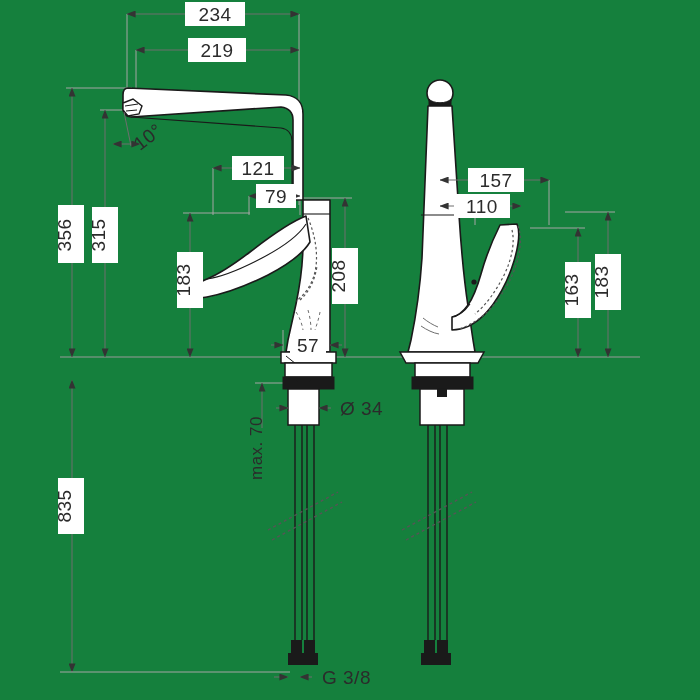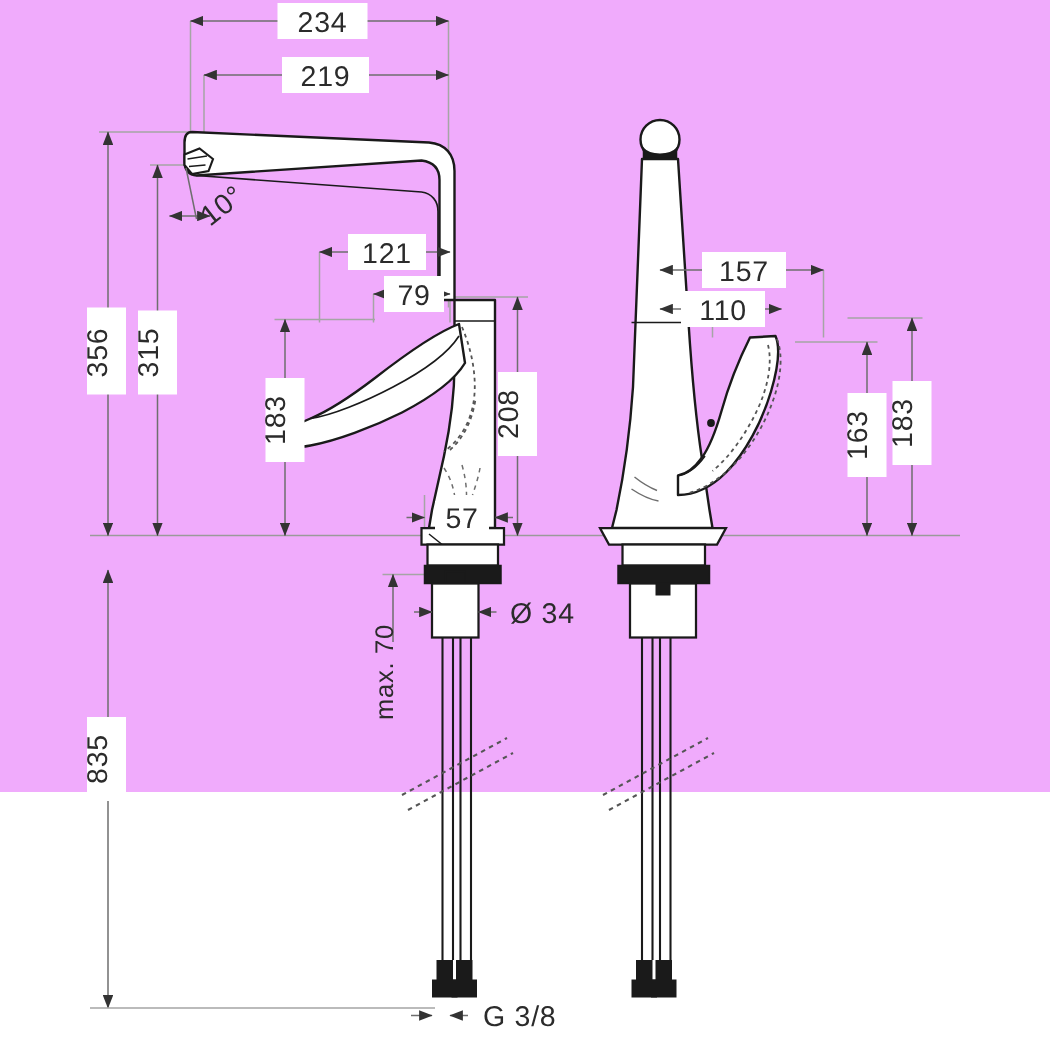--- a/index.html
+++ b/index.html
@@ -1,19 +1,19 @@
 <!DOCTYPE html>
 <html><head>
 <meta charset="utf-8">
 <title>Technical Drawing</title>
 <style>
   html,body{margin:0;padding:0;background:#ffffff;}
   body{width:700px;height:700px;overflow:hidden;
        font-family:"Liberation Sans", sans-serif;}
-  #sheet{position:relative;width:700px;height:528px;background:#f0abfc;}
+  #sheet{position:relative;width:700px;height:700px;background:#15803d;}
   svg{display:block;}
   .dimtxt{font-family:"Liberation Sans", sans-serif;font-size:19px;fill:#2b2b2b;letter-spacing:0.5px;}
   .dimtxt.small{font-size:17px;}
 </style>
 </head>
 <body>
 
 <div id="sheet">
 <svg width="700" height="700" viewBox="0 0 700 700" xmlns="http://www.w3.org/2000/svg">
 

